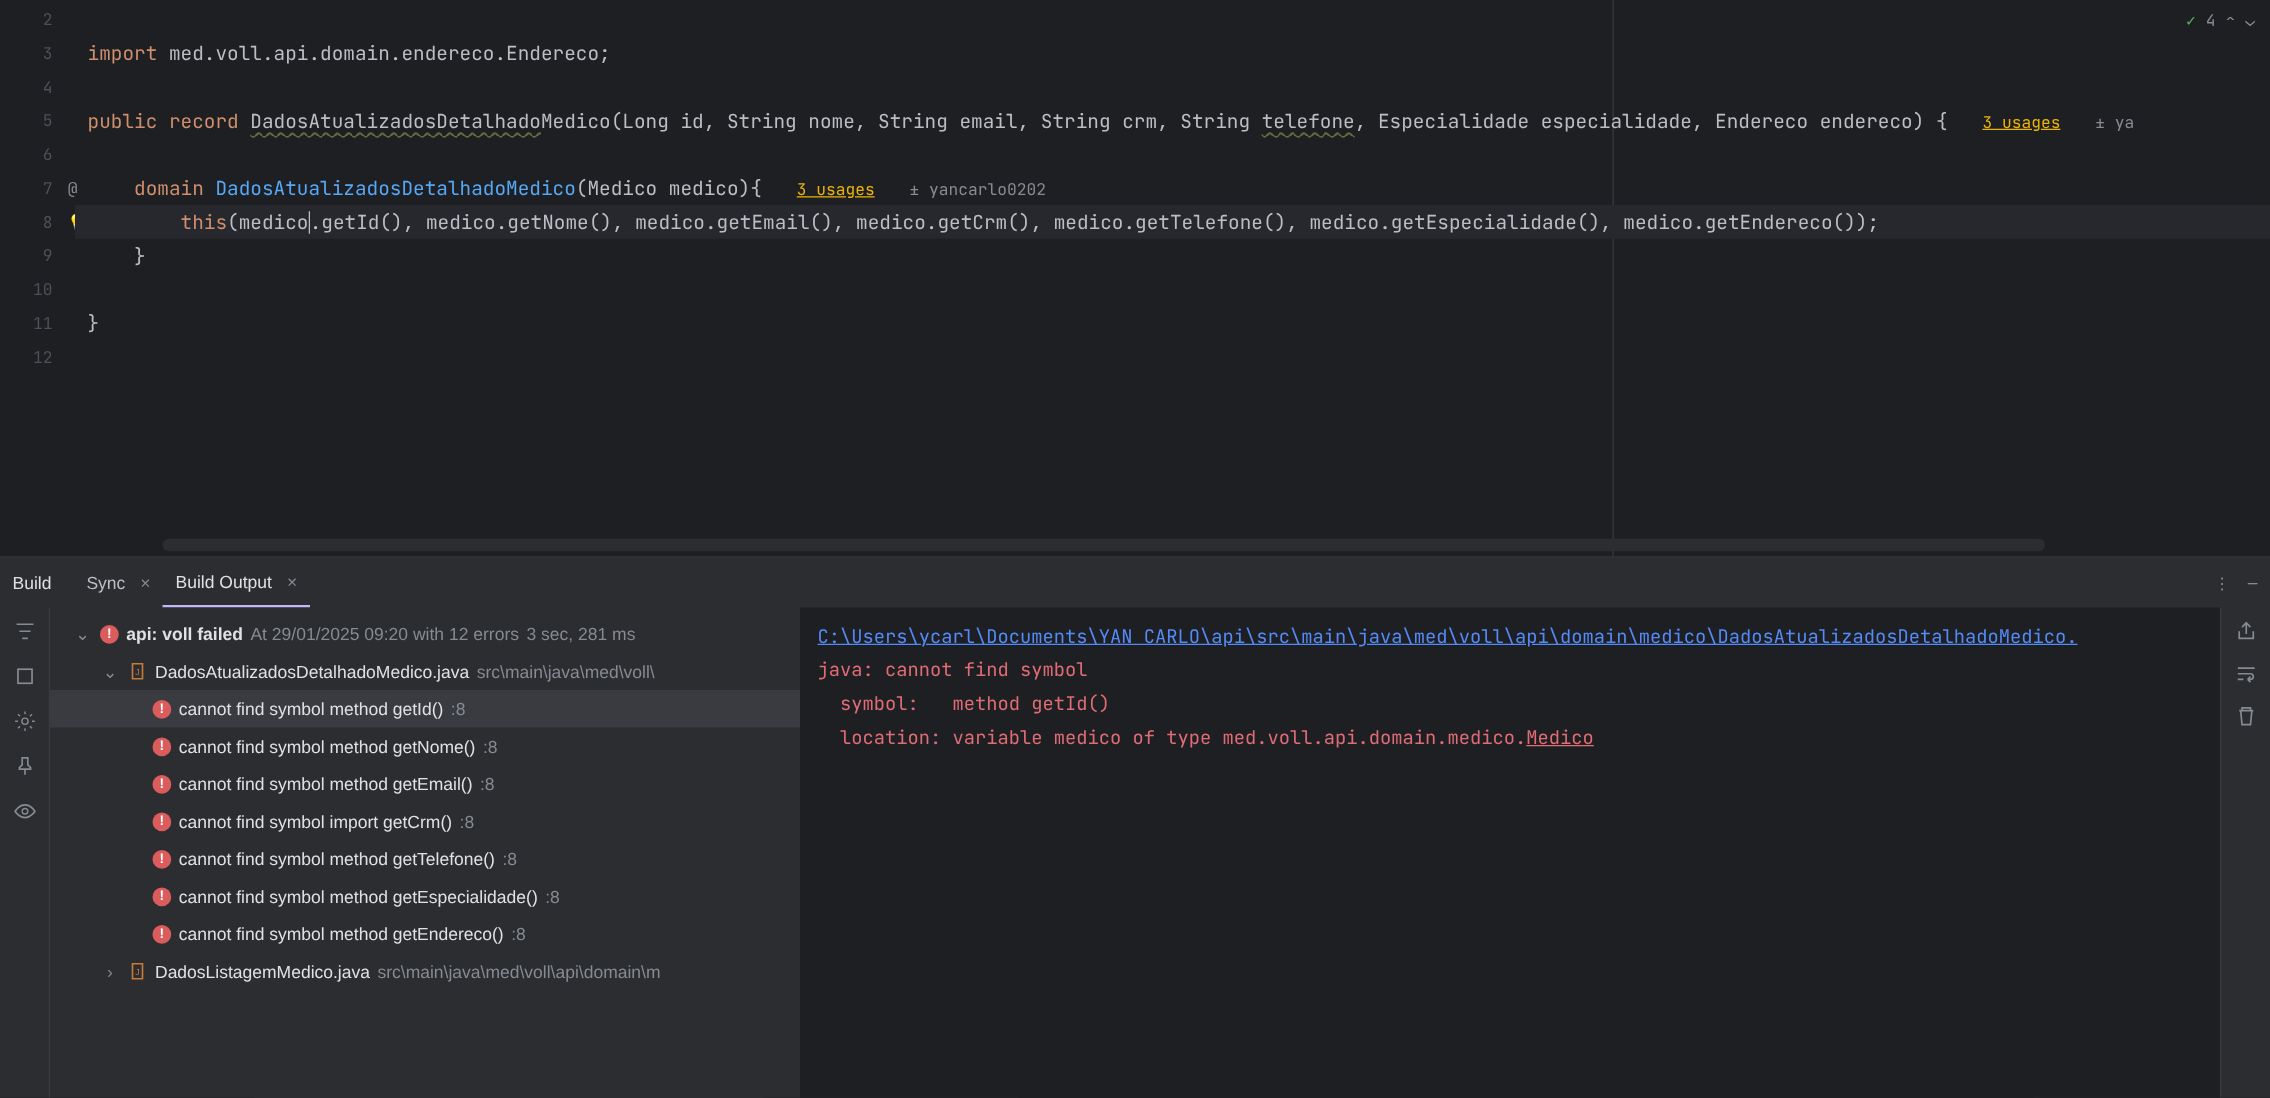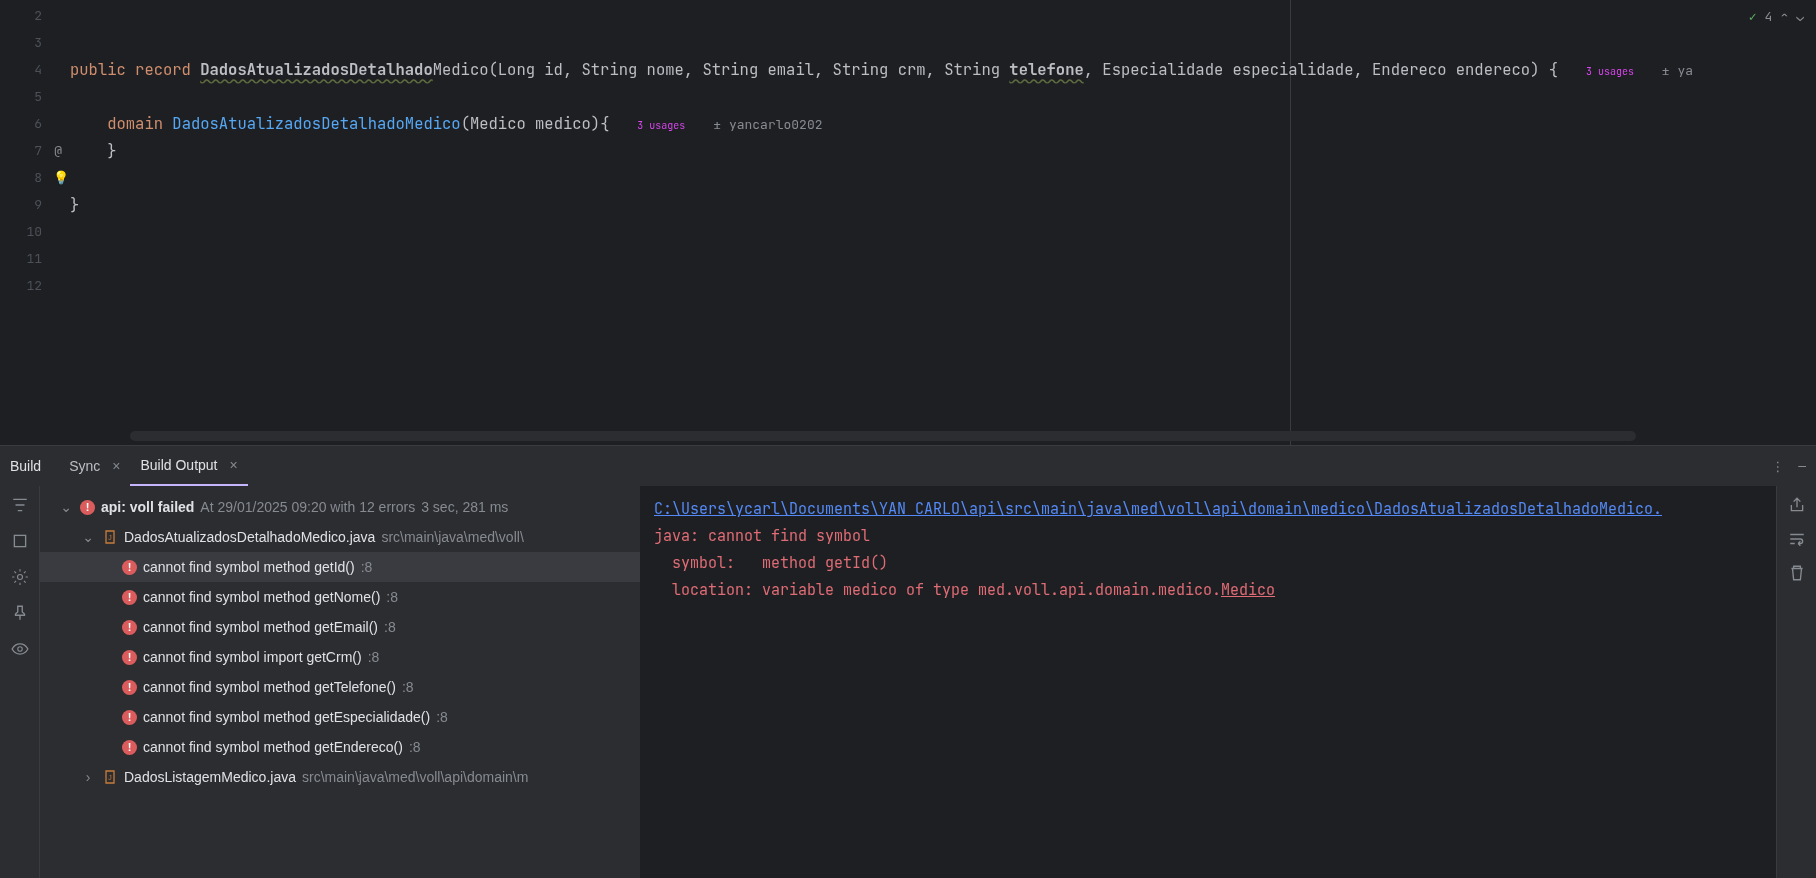--- a/index.html
+++ b/index.html
@@ -51,22 +51,22 @@
       line-height: 27px;
       white-space: pre;
       font-size: 15.5px;
       padding-left: 10px;
     }
     .code-line.highlight {
       background: #26282e;
     }
     .kw { color: #cf8e6d; }
     .method { color: #56a8f5; }
-    .underline-warn { text-decoration: underline wavy #5e6b3f; text-underline-offset: 3px; font-weight: bold; }
-    .hint-text { color: #d946ef; font-size: 10px; }
+    .underline-warn { text-decoration: underline wavy #5e6b3f; text-underline-offset: 3px; }
+    .hint-text { color: #eab308; font-size: 13px; text-decoration: underline; }
     .author-text { color: #868a91; font-size: 13px; }
     .top-right-indicators {
       position: absolute;
       top: 8px;
       right: 12px;
       display: flex;
       align-items: center;
       gap: 8px;
       color: #868a91;
     }
@@ -245,24 +245,26 @@
     <div class="gutter-line"><span>6</span></div>
     <div class="gutter-line"><span>7</span><span class="gutter-icon" style="color:#868a91;">@</span></div>
     <div class="gutter-line"><span>8</span><span class="gutter-icon" style="color:#f2c55c; right:-28px;">💡</span></div>
     <div class="gutter-line"><span>9</span></div>
     <div class="gutter-line"><span>10</span></div>
     <div class="gutter-line"><span>11</span></div>
     <div class="gutter-line"><span>12</span></div>
   </div>
   <div class="code-area">
     <div class="code-line"></div>
+    <div class="code-line"><span class="kw">import</span><span> med.voll.api.domain.endereco.Endereco;</span></div>
     <div class="code-line"></div>
     <div class="code-line"><span class="kw">public record </span><span class="underline-warn">DadosAtualizadosDetalhado</span><span>Medico(Long id, String nome, String email, String crm, String </span><span class="underline-warn">telefone</span><span>, Especialidade especialidade, Endereco endereco) {</span>   <span class="hint-text">3 usages</span>   <span class="author-text"><span>±</span> ya</span></div>
     <div class="code-line"></div>
     <div class="code-line">    <span class="kw">domain</span> <span class="method">DadosAtualizadosDetalhadoMedico</span><span>(Medico medico){</span>   <span class="hint-text">3 usages</span>   <span class="author-text"><span>±</span> <span>yancarlo0202</span></span></div>
+    <div class="code-line highlight">        <span class="kw">this</span><span>(medico</span><span class="cursor-line"></span><span>.getId(), medico.getNome(), medico.getEmail(), medico.getCrm(), medico.getTelefone(), medico.getEspecialidade(), medico.getEndereco());</span></div>
     <div class="code-line"><span>    }</span></div>
     <div class="code-line"></div>
     <div class="code-line"><span>}</span></div>
     <div class="code-line"></div>
     <div class="scrollbar-h"></div>
   </div>
 </div>
 
 <div class="panel-area">
   <div class="panel-tabs">

